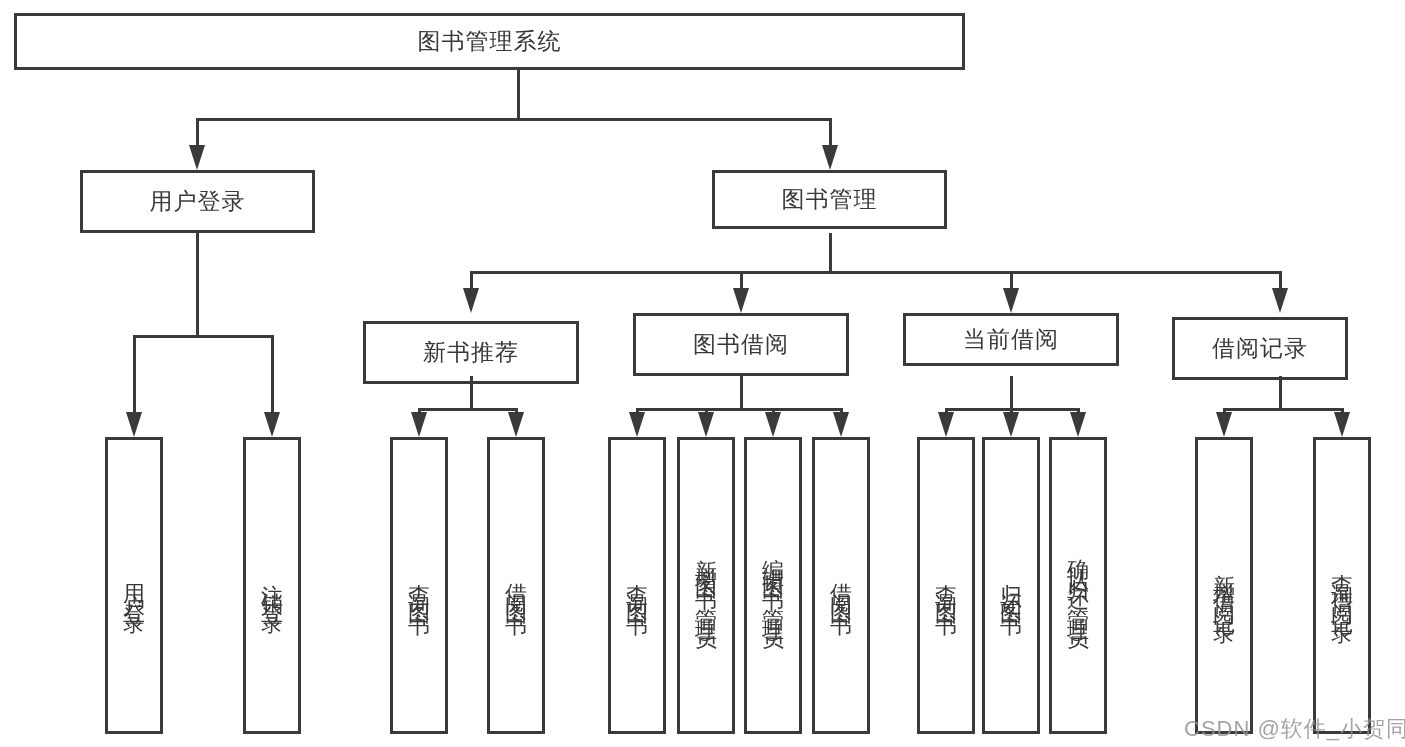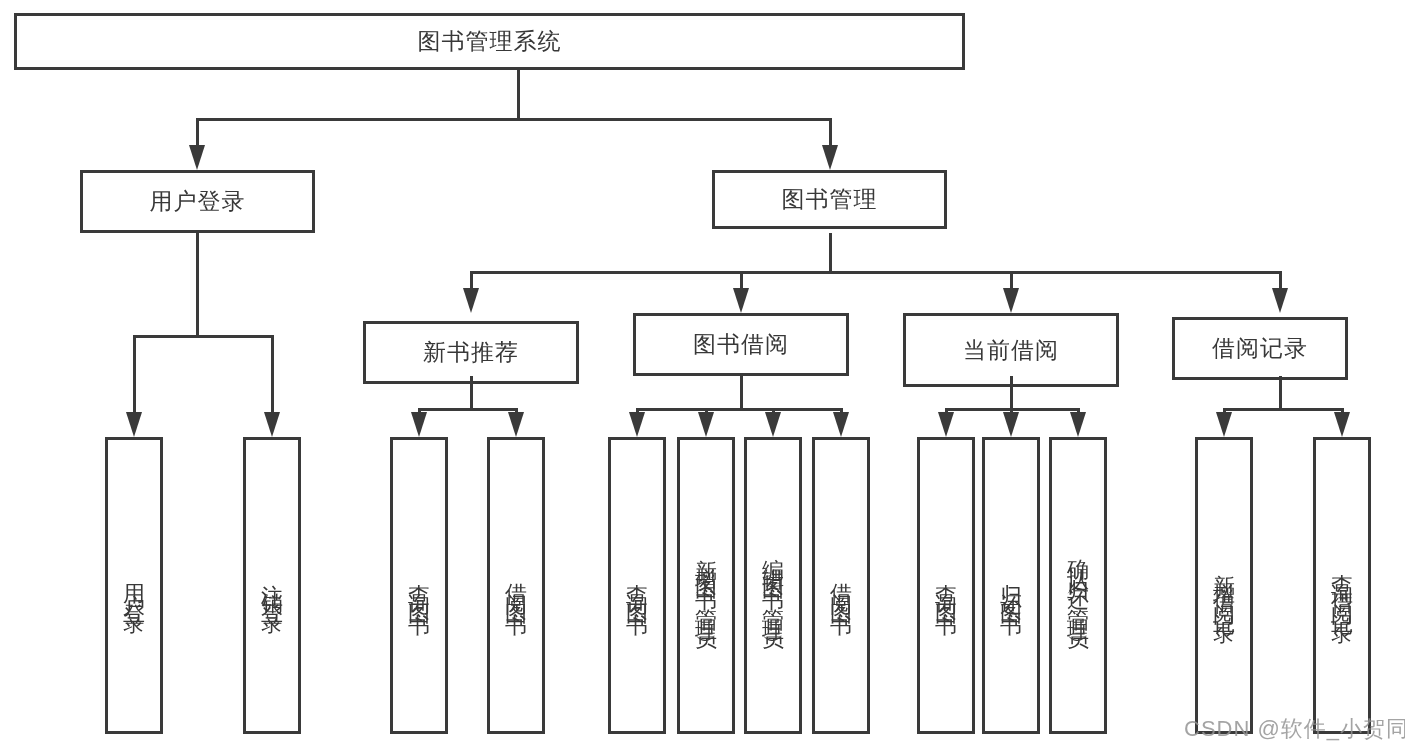--- a/index.html
+++ b/index.html
@@ -77,21 +77,21 @@
   </div>
 
   <div class="box" style="left:363px;top:321px;width:216px;height:63px">
     <span>新书推荐</span>
   </div>
 
   <div class="box" style="left:633px;top:313px;width:216px;height:63px">
     <span>图书借阅</span>
   </div>
 
-  <div class="box" style="left:903px;top:313px;width:216px;height:74px">
+  <div class="box" style="left:903px;top:313px;width:216px;height:53px">
     <span>当前借阅</span>
   </div>
 
   <div class="box" style="left:1172px;top:317px;width:176px;height:63px">
     <span>借阅记录</span>
   </div>
 
   <div class="leaf" style="left:105px">
     <span>用户登录</span>
   </div>

